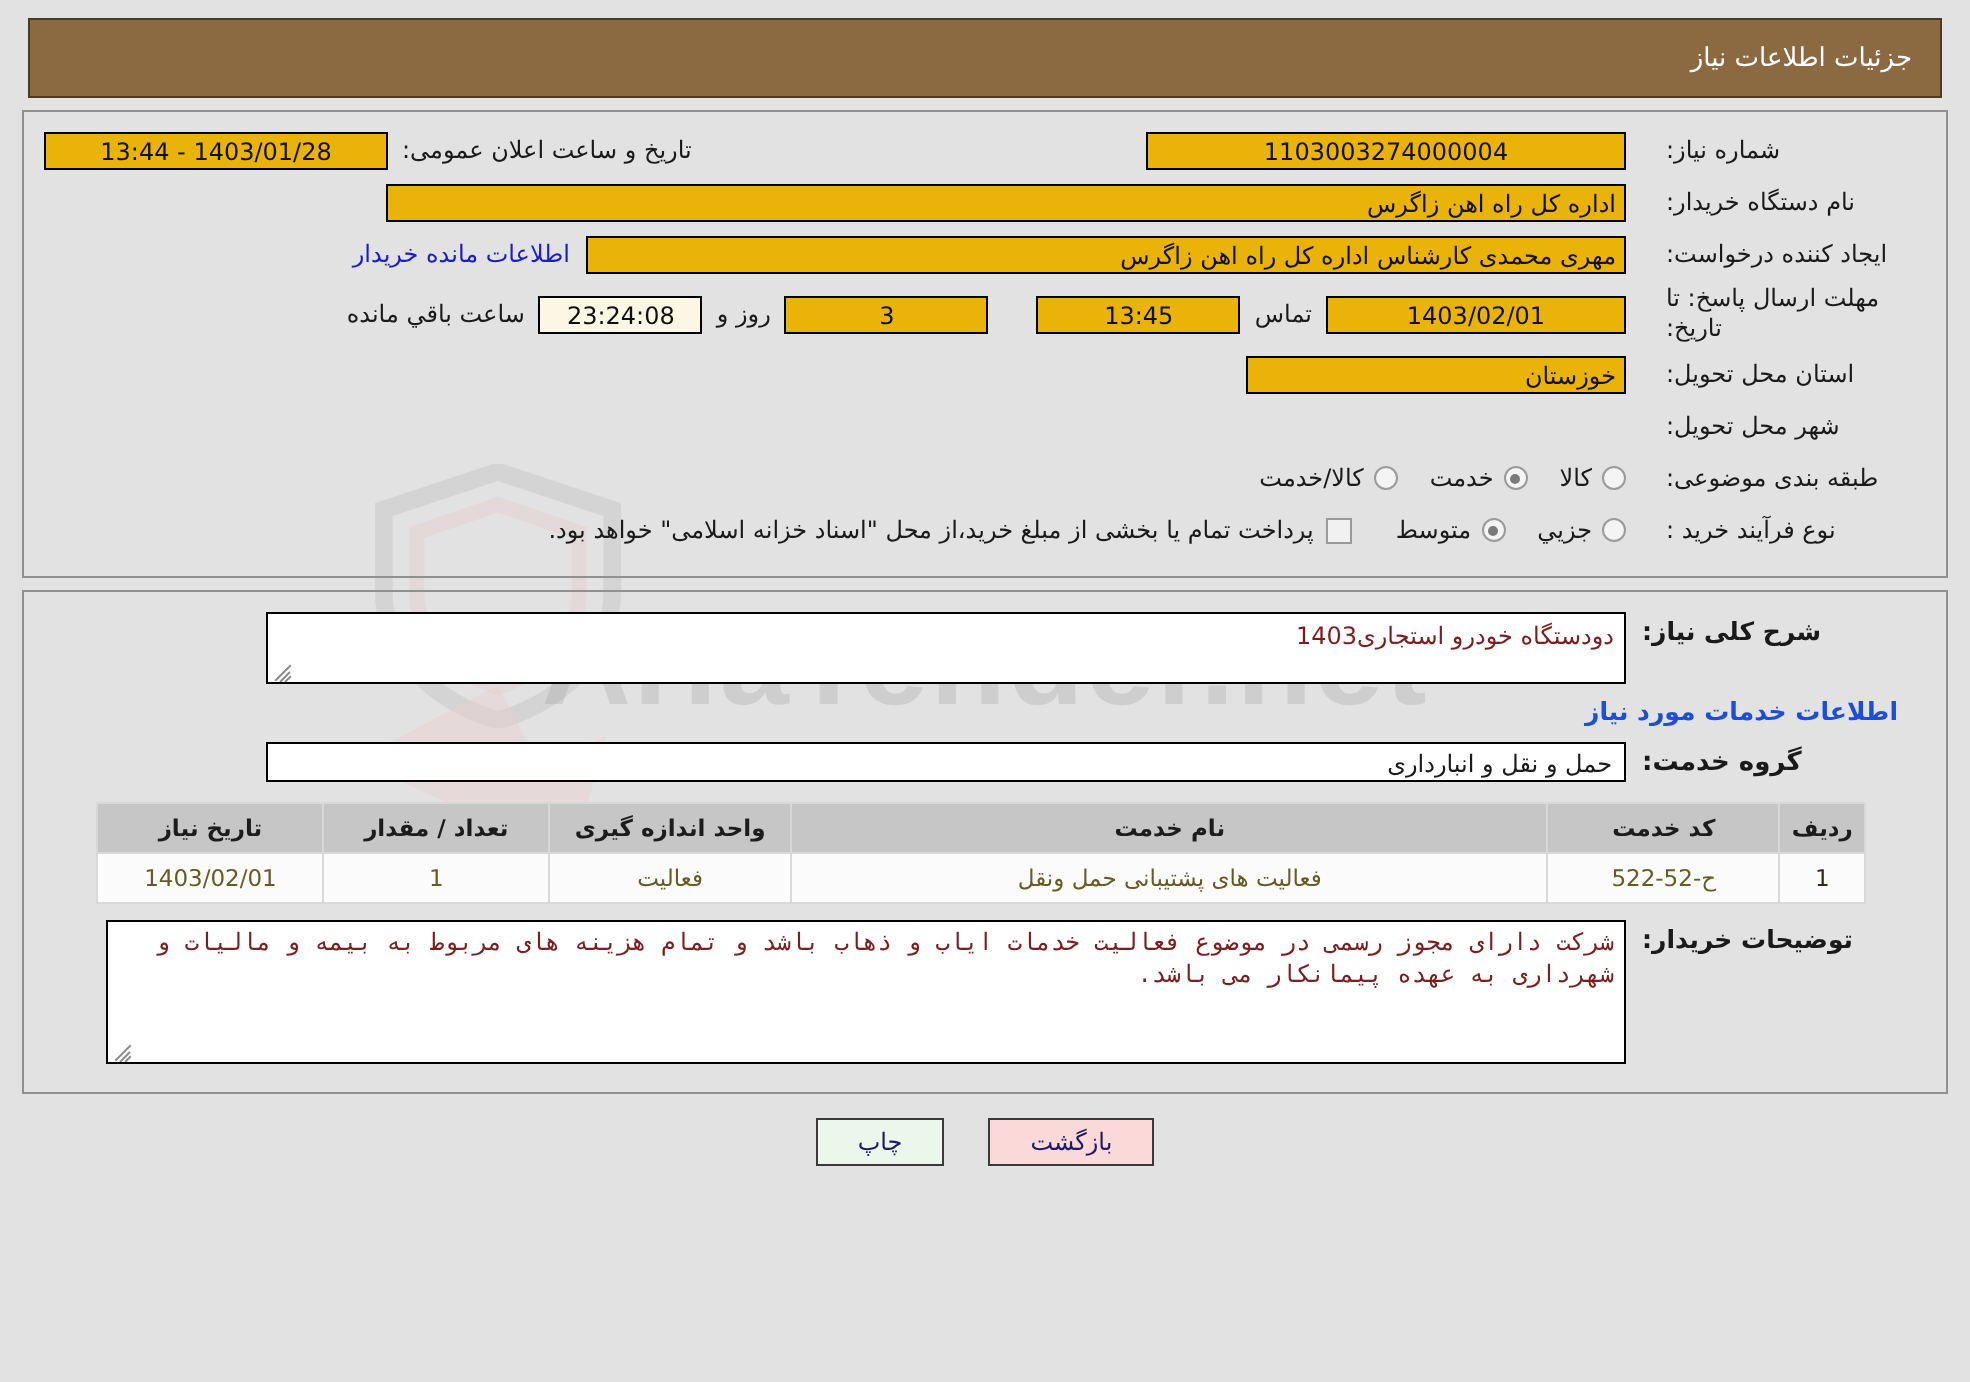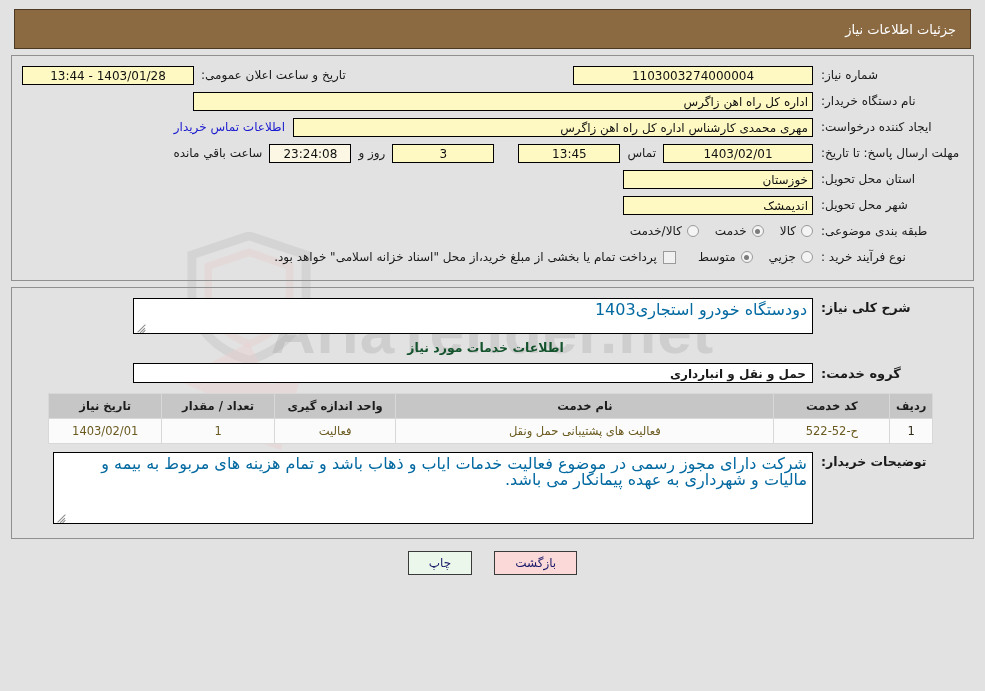--- a/index.html
+++ b/index.html
@@ -93,34 +93,34 @@
     display: flex;
     align-items: center;
     justify-content: flex-start;
     margin-bottom: 4px;
     min-height: 22px;
   }
   .lbl {
     font-size: 12px;
     color: #1a1a1a;
     text-align: left;
-    padding-left: 8px;
+    padding-left: 20px;
     box-sizing: border-box;
     flex: none;
   }
   .lbl-w {
     width: 150px;
   }
   .lbl-2line {
     line-height: 15px;
   }
 
   .fld {
     border: 1px solid #000000;
-    background: #fef9c3;
+    background: #eab308;
     height: 19px;
     line-height: 19px;
     font-size: 12px;
     padding: 0 4px;
     box-sizing: border-box;
     color: #111;
     text-align: center;
     overflow: hidden;
     white-space: nowrap;
     flex: none;
@@ -224,53 +224,53 @@
     font-weight: bold;
     color: #1a1a1a;
     box-sizing: border-box;
     flex: none;
     padding-top: 2px;
   }
   .ta {
     border: 1px solid #000;
     background: #ffffff;
     box-sizing: border-box;
-    font-size: 16px;
+    font-size: 12px;
     padding: 3px 5px;
-    color: #0369a1;
+    color: #7f1d1d;
     text-align: right;
     position: relative;
     line-height: 16px;
     flex: none;
     overflow: hidden;
   }
   .ta-desc { width: 680px; height: 36px; }
-  .ta-notes { width: 760px; height: 72px; }
+  .ta-notes { width: 760px; height: 72px; font-family: Liberation Mono, monospace; }
   .grip {
     position: absolute;
     left: 2px;
     bottom: 1px;
     width: 12px;
     height: 12px;
     pointer-events: none;
   }
   .grip i {
     position: absolute;
     background: #8c8c8c;
     height: 1px;
     transform: rotate(-45deg);
     transform-origin: center;
   }
 
   .section-title {
     font-size: 12.5px;
     font-weight: bold;
-    color: #14532d;
+    color: #1d4ed8;
     margin: 6px 0 8px 0;
-    text-align: center;
+    text-align: right;
     padding-right: 14px;
   }
 
   .group-row {
     display: flex;
     align-items: center;
     margin-bottom: 10px;
   }
   .group-lbl {
     width: 150px;
@@ -285,21 +285,20 @@
     width: 680px;
     border: 1px solid #000;
     background: #ffffff;
     height: 20px;
     line-height: 20px;
     font-size: 12px;
     text-align: right;
     padding: 0 6px;
     box-sizing: border-box;
     flex: none;
-    font-weight: bold;
   }
 
   
   .table-wrap {
     margin: 0 0 8px 20px;
     display: flex;
     justify-content: flex-start;
   }
   table.items {
     border-collapse: collapse;
@@ -386,21 +385,21 @@
   </div>
 
   <div class="row">
     <div class="lbl lbl-w">نام دستگاه خریدار:</div>
     <div class="fld rt w-wide" style="width:620px">اداره کل راه اهن زاگرس</div>
   </div>
 
   <div class="row">
     <div class="lbl lbl-w">ایجاد کننده درخواست:</div>
     <div class="fld rt" style="width:520px">مهری محمدی کارشناس اداره کل راه اهن زاگرس</div>
-    <a class="link">اطلاعات تماس خریدار</a>
+    <a class="link">اطلاعات مانده خریدار</a>
   </div>
 
   <div class="row">
     <div class="lbl lbl-w lbl-2line">مهلت ارسال پاسخ: تا تاریخ:</div>
     <div class="fld w-date">1403/02/01</div>
     <div class="inline-lbl">تماس</div>
     <div class="fld w-time">13:45</div>
     <div style="width:24px"></div>
     <div class="fld w-days">3</div>
     <div class="inline-lbl">روز و</div>
@@ -408,21 +407,20 @@
     <div class="inline-lbl">ساعت باقي مانده</div>
   </div>
 
   <div class="row">
     <div class="lbl lbl-w">استان محل تحویل:</div>
     <div class="fld rt w-prov">خوزستان</div>
   </div>
 
   <div class="row">
     <div class="lbl lbl-w">شهر محل تحویل:</div>
-    <div class="fld rt w-prov">اندیمشک</div>
   </div>
 
   <div class="row">
     <div class="lbl lbl-w">طبقه بندی موضوعی:</div>
     <div class="radio-group">
       <label class="radio-item">
         <span class="radio"></span>
         <span class="radio-label">کالا</span>
       </label>
       <label class="radio-item">

